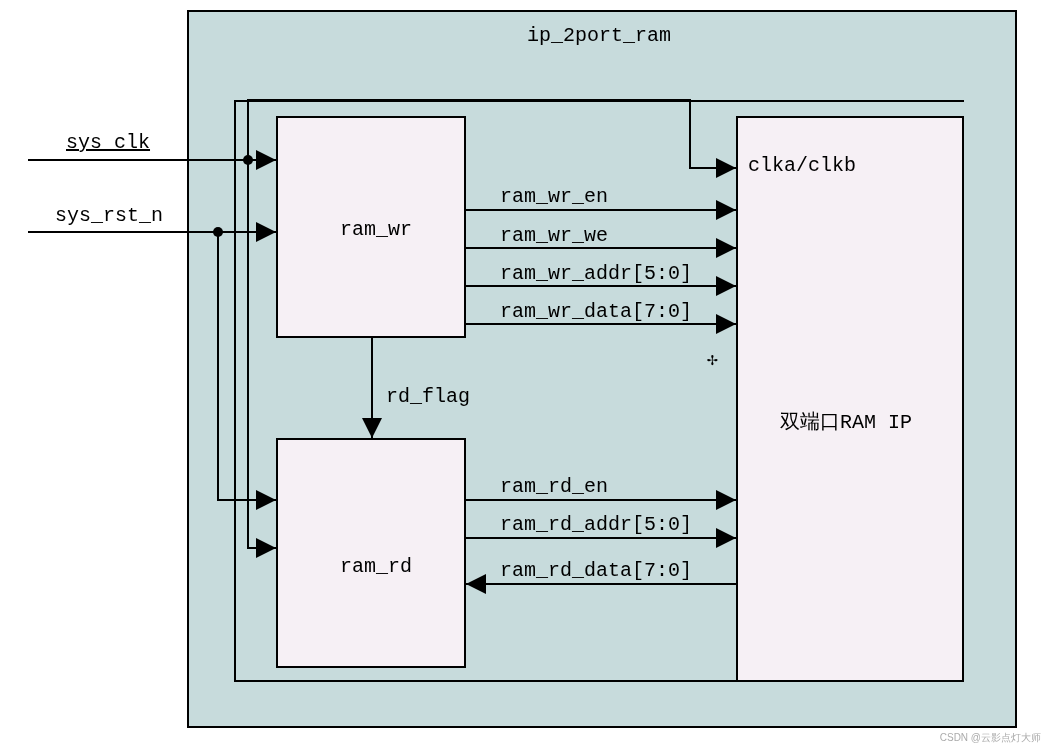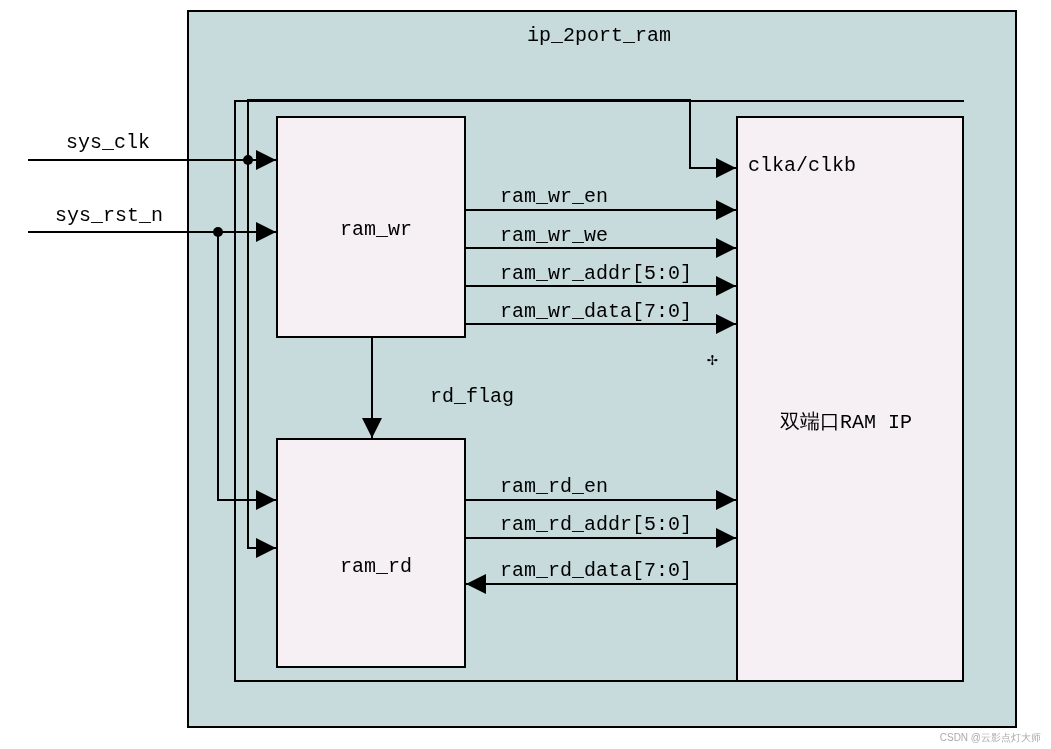--- a/index.html
+++ b/index.html
@@ -58,35 +58,35 @@
 <div class="box inner-frame" style="left:234px; top:100px; width:730px; height:582px; border-right:none; background:transparent;"></div>
 
 <div class="box block" style="left:276px; top:116px; width:190px; height:222px;"></div>
 
 <div class="box block" style="left:276px; top:438px; width:190px; height:230px;"></div>
 
 <div class="box block" style="left:736px; top:116px; width:228px; height:566px;"></div>
 
 <div class="label" style="left:527px; top:24px;">ip_2port_ram</div>
 
-<div class="label" style="left:66px; top:131px;">sys_clk</div>
+<div class="label" style="left:66px; top:131px;text-decoration:underline;">sys_clk</div>
 <div class="label" style="left:55px; top:204px;text-align:center;">sys_rst_n</div>
 
 <div class="label" style="left:340px; top:218px;">ram_wr</div>
 <div class="label" style="left:340px; top:555px;">ram_rd</div>
 <div class="label" style="left:780px; top:392px;margin-top:16px;">双端口RAM IP</div>
 
 <div class="label" style="left:748px; top:154px;">clka/clkb</div>
 
 <div class="label" style="left:500px; top:185px;text-align:center;">ram_wr_en</div>
 <div class="label" style="left:500px; top:224px;">ram_wr_we</div>
 <div class="label" style="left:500px; top:262px;">ram_wr_addr[5:0]</div>
 <div class="label" style="left:500px; top:300px;text-align:center;">ram_wr_data[7:0]</div>
 
-<div class="label" style="left:386px; top:385px;margin-left:44px;">rd_flag</div>
+<div class="label" style="left:386px; top:385px;">rd_flag</div>
 
 <div class="label" style="left:500px; top:475px;">ram_rd_en</div>
 <div class="label" style="left:500px; top:513px;">ram_rd_addr[5:0]</div>
 <div class="label" style="left:500px; top:559px;">ram_rd_data[7:0]</div>
 
 <div class="cursor-glyph" style="left:707px; top:348px;">✢</div>
 
 <div class="watermark">CSDN @云影点灯大师</div>
 
 <svg class="overlay">

